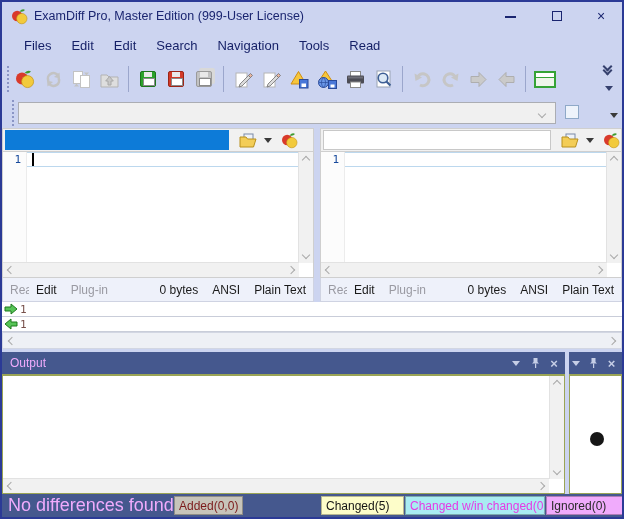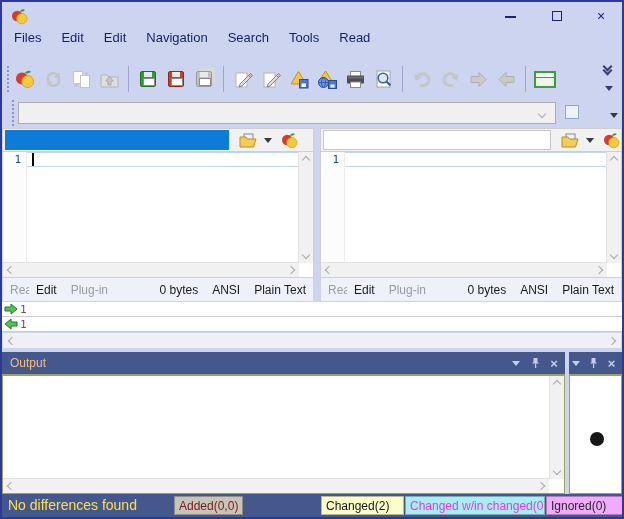--- a/index.html
+++ b/index.html
@@ -10,21 +10,21 @@
 
   
   .titlebar { left:0; top:0; width:620px; height:28px; }
   .title-text { left:32px; top:0; height:28px; line-height:28px; font-size:12.5px; color:#1a2570; }
   .win-btn { top:0; width:26px; height:28px; text-align:center; line-height:28px;
              color:#1a2570; font-size:14px; cursor:default; }
   .min-glyph { position:absolute; left:7px; top:14px; width:11px; height:2px; background:#1a2570; }
   .max-glyph { position:absolute; left:8px; top:9px; width:10px; height:10px; border:1.5px solid #1a2570; }
 
   
-  .menubar { left:0; top:20px; width:620px; height:30px; display:flex; align-items:center; padding-left:2px; }
+  .menubar { left:0; top:28px; width:620px; height:30px; display:flex; align-items:center; padding-left:12px; }
   .menu-item { padding:4px 10px; font-size:13px; color:#141f66; }
 
   
   .toolbar { left:0; top:58px; width:620px; height:38px; display:flex; align-items:center; }
   .grip { width:4px; height:26px; border-left:2px dotted #8a95c5; margin-left:5px; }
   .tbtn { width:26px; height:28px; display:flex; align-items:center; justify-content:center; margin:0 1px; }
   .tsep { width:1px; height:26px; background:#9ba6cc; margin:0 5px; }
   .overflow-ctl { right:4px; top:60px; width:16px; height:34px; }
 
   
@@ -71,62 +71,63 @@
   .ps-gray { color:#9a9aa2; }
   .ps-clip { max-width:26px; overflow:hidden; padding-right:0; }
 
   
   .ins-row { left:0; width:620px; height:15px; background:#fff; border-bottom:1px solid #c9cdd9; }
   .ins-num { position:absolute; left:18px; top:1px; font-family:"DejaVu Sans Mono", monospace; font-size:11px; color:#77504a; }
   .big-hscroll { left:0; top:330px; width:620px; height:17px; background:#eef0f5; border:1px solid #d2d6e2; }
 
   
   .dock-title { height:22px; background:#45588e; display:flex; align-items:center; }
-  .dock-title .t { color:#fdba74; font-size:12px; padding-left:8px; flex:1; }
+  .dock-title .t { color:#f0abfc; font-size:12px; padding-left:8px; flex:1; }
   .dock-ico { width:16px; height:16px; display:flex; align-items:center; justify-content:center; margin-right:3px; }
   .dock-close { color:#c6cee6; font-size:13px; font-weight:bold; }
   .dock-body { background:#fff; border:1px solid #9aa455; border-top:2px solid #9aa455; position:relative; overflow:hidden; }
 
   
   .statusbar { left:0; top:492px; width:620px; height:23px; background:#45588e; }
-  .sb-msg { left:6px; top:0; height:23px; line-height:23px; color:#fde047; font-size:14px; }
+  .sb-msg { left:6px; top:0; height:23px; line-height:23px; color:#f0abfc; font-size:18px; }
   .seg { top:2px; height:19px; line-height:19px; font-size:12px; padding:0 4px; white-space:nowrap; overflow:hidden; border:1px solid rgba(0,0,0,0.28); }
 
   .watermark { left:394px; top:481px; font-size:28px; font-weight:bold; color:rgba(255,255,255,0.58);
                letter-spacing:0.5px; z-index:50; pointer-events:none; }
   svg { display:block; }
 </style>
 </head>
 <body>
 
 <div class="window">
 
   <div class="abs titlebar">
     <span class="abs" style="left:9px; top:6px;">
       <svg width="17" height="17" viewBox="0 0 17 17">
         <circle cx="6.2" cy="8" r="5.2" fill="#d93a2b"></circle>
         <circle cx="10.8" cy="10.6" r="5.2" fill="#f2ca3c" stroke="#c39212" stroke-width="0.6"></circle>
         <path d="M8.5 3.4 Q11.5 0.2 14 2 Q12 4.6 8.5 3.4" fill="#3f9b2f"></path>
       </svg>
     </span>
+    <span class="abs title-text">ExamDiff Pro, Master Edition (999-User License)</span>
     <span class="abs win-btn" style="left:496px;">
         <span class="min-glyph"></span>
       </span>
     <span class="abs win-btn" style="left:542px;">
         <span class="max-glyph"></span>
       </span>
     <span class="abs win-btn" style="left:586px;">×</span>
   </div>
 
   <div class="abs menubar">
     <span class="menu-item">Files</span>
     <span class="menu-item">Edit</span>
     <span class="menu-item">Edit</span>
+    <span class="menu-item">Search</span>
     <span class="menu-item">Navigation</span>
-    <span class="menu-item">Search</span>
     <span class="menu-item">Tools</span>
     <span class="menu-item">Read</span>
   </div>
 
   <div class="abs toolbar">
     <span class="grip"></span>
 
     <span class="tbtn">
       <svg width="20" height="20" viewBox="0 0 20 20">
         <circle cx="7" cy="9.5" r="6" fill="#d93a2b"></circle>
@@ -415,19 +416,19 @@
       <span class="dock-ico dock-close">×</span>
     </div>
     <div class="dock-body" style="height:120px;">
       <span class="abs" style="left:20px; top:56px; width:14px; height:14px; border-radius:50%; background:#161616;"></span>
     </div>
   </div>
 
   <div class="abs statusbar">
     <span class="abs sb-msg">No differences found</span>
     <span class="abs seg" style="left: 172px; width: 69px; background: rgb(199, 196, 186); color: rgb(123, 26, 26);">Added(0,0)</span>
-    <span class="abs seg" style="left: 319px; width: 83px; background: rgb(253, 253, 201); color: rgb(20, 20, 20);">Changed(2)</span>
+    <span class="abs seg" style="left: 319px; width: 83px; background: rgb(253, 253, 201); color: rgb(20, 20, 20);">Changed(5)</span>
     <span class="abs seg" style="left: 403px; width: 140px; background: rgb(169, 236, 242); color: rgb(229, 58, 229);">Changed w/in changed(0)</span>
     <span class="abs seg" style="left: 544px; width: 78px; background: #f0abfc; color: rgb(42, 42, 42);">Ignored(0)</span>
   </div>
 
 
 </div>
 
 </body></html>

